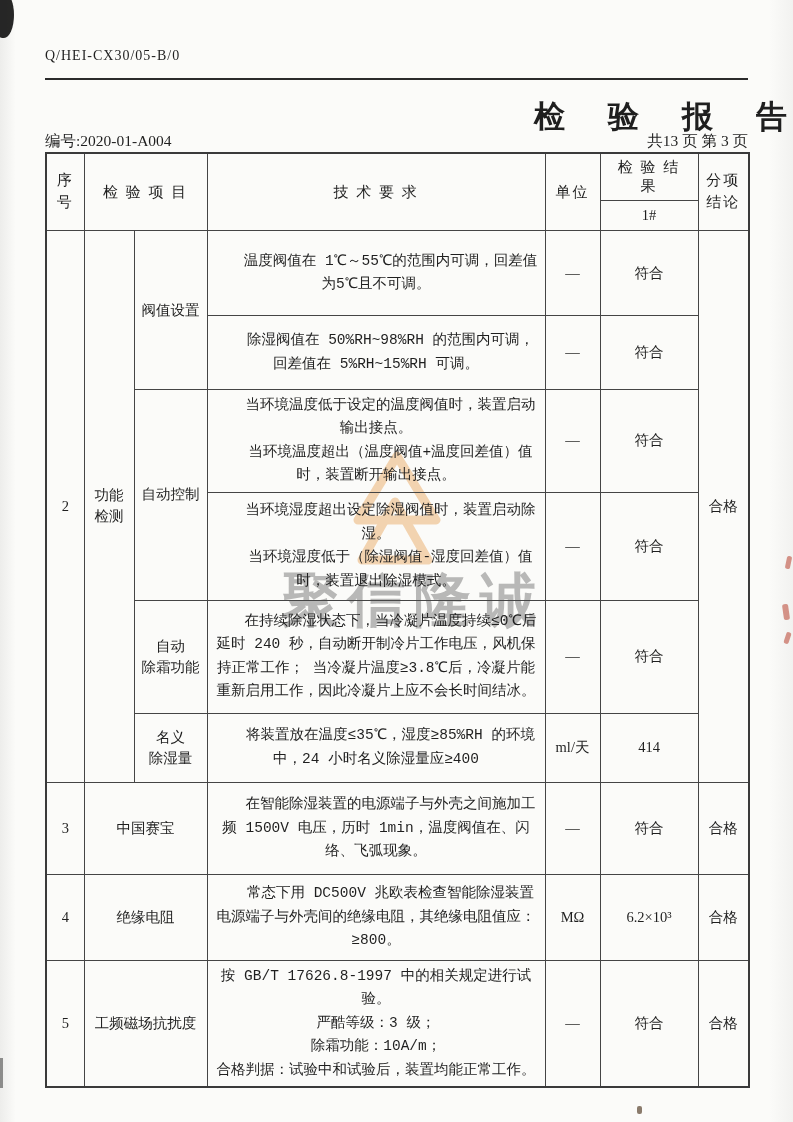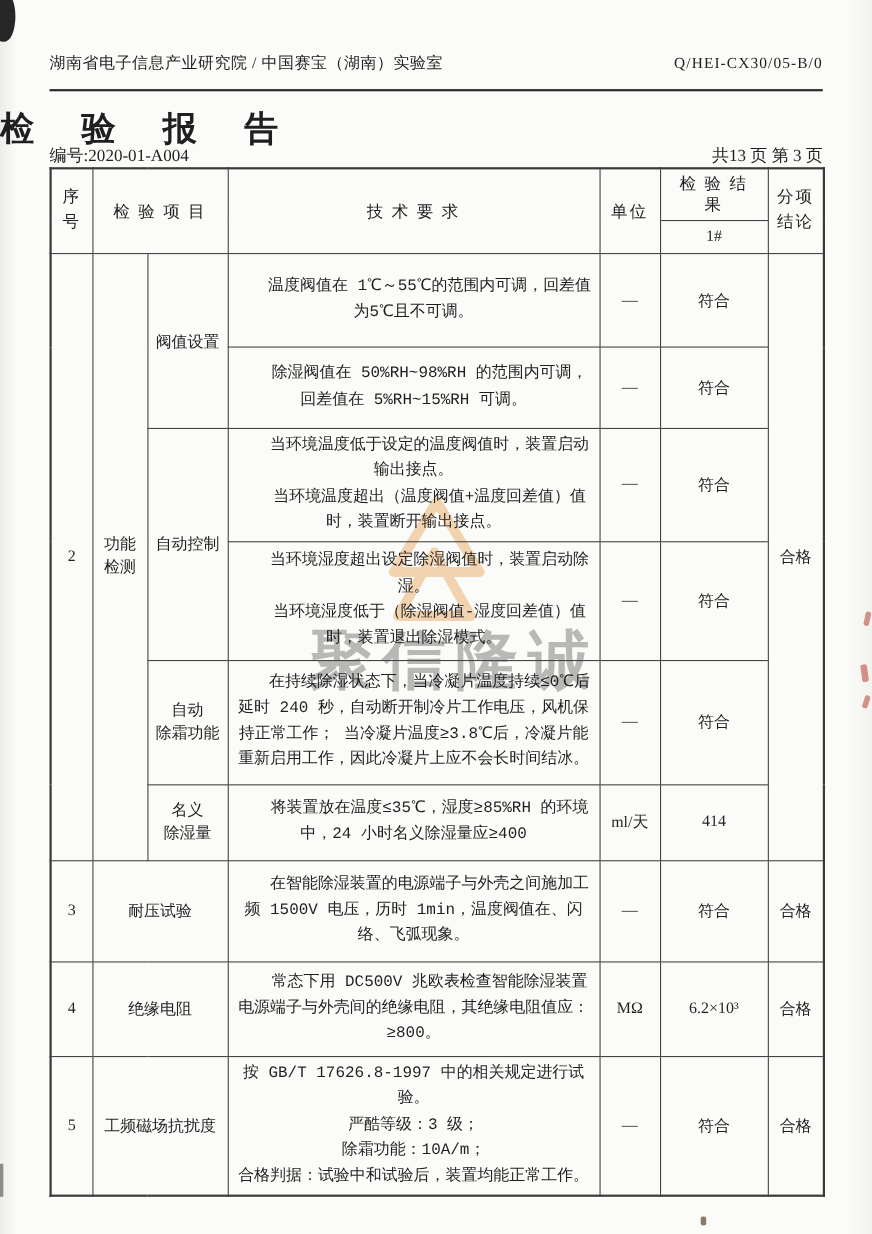--- a/index.html
+++ b/index.html
@@ -12,21 +12,21 @@
   .page{position:absolute;inset:0;}
   
   .doc-header{
     position:absolute;left:45px;top:48px;width:703px;
     display:flex;justify-content:space-between;align-items:flex-end;
     border-bottom:2px solid #2b2b2b;padding-bottom:14px;
     font-size:14.5px;letter-spacing:.5px;
   }
   .doc-header .code{font-size:14px;letter-spacing:1px;text-align:center;}
   .title{
-    position:absolute;left:0;top:96px;width:793px;text-align:left;
+    position:absolute;left:0;top:96px;width:793px;text-align:right;
     font-size:31px;font-weight:700;letter-spacing:6px;
   }
   .meta-row{
     position:absolute;left:45px;top:131px;width:703px;
     display:flex;justify-content:space-between;align-items:center;
     font-size:15.5px;
   }
   
   .wm-logo{position:absolute;left:352px;top:450px;opacity:.40;z-index:1;}
   .wm-text{
@@ -68,21 +68,20 @@
 </head>
 <body>
 
 <div class="page">
 
   <div class="blob-tl"></div>
   <div class="edge-bl"></div>
   <div class="speck" style="left:637px;top:1106px;"></div>
 
   <div class="doc-header">
-    <span class="org">湖南省电子信息产业研究院 / 中国赛宝（湖南）实验室</span>
     <span class="code">Q/HEI-CX30/05-B/0</span>
   </div>
 
   <div class="title">检　验　报　告</div>
 
   <div class="meta-row">
     <span>编号:2020-01-A004</span>
     <span>共13 页 第 3 页</span>
   </div>
 
@@ -169,21 +168,21 @@
 除湿量</td>
         <td class="req">
           <p>将装置放在温度≤35℃，湿度≥85%RH 的环境中，24 小时名义除湿量应≥400</p>
         </td>
         <td>ml/天</td>
         <td>414</td>
       </tr>
 
       <tr class="r7">
         <td>3</td>
-        <td colspan="2">耐压试验</td>
+        <td colspan="2">中国赛宝</td>
         <td class="req">
           <p>在智能除湿装置的电源端子与外壳之间施加工频 1500V 电压，历时 1min，温度阀值在、闪络、飞弧现象。</p>
         </td>
         <td>—</td>
         <td>符合</td>
         <td>合格</td>
       </tr>
       <tr class="r8">
         <td>4</td>
         <td colspan="2">绝缘电阻</td>

